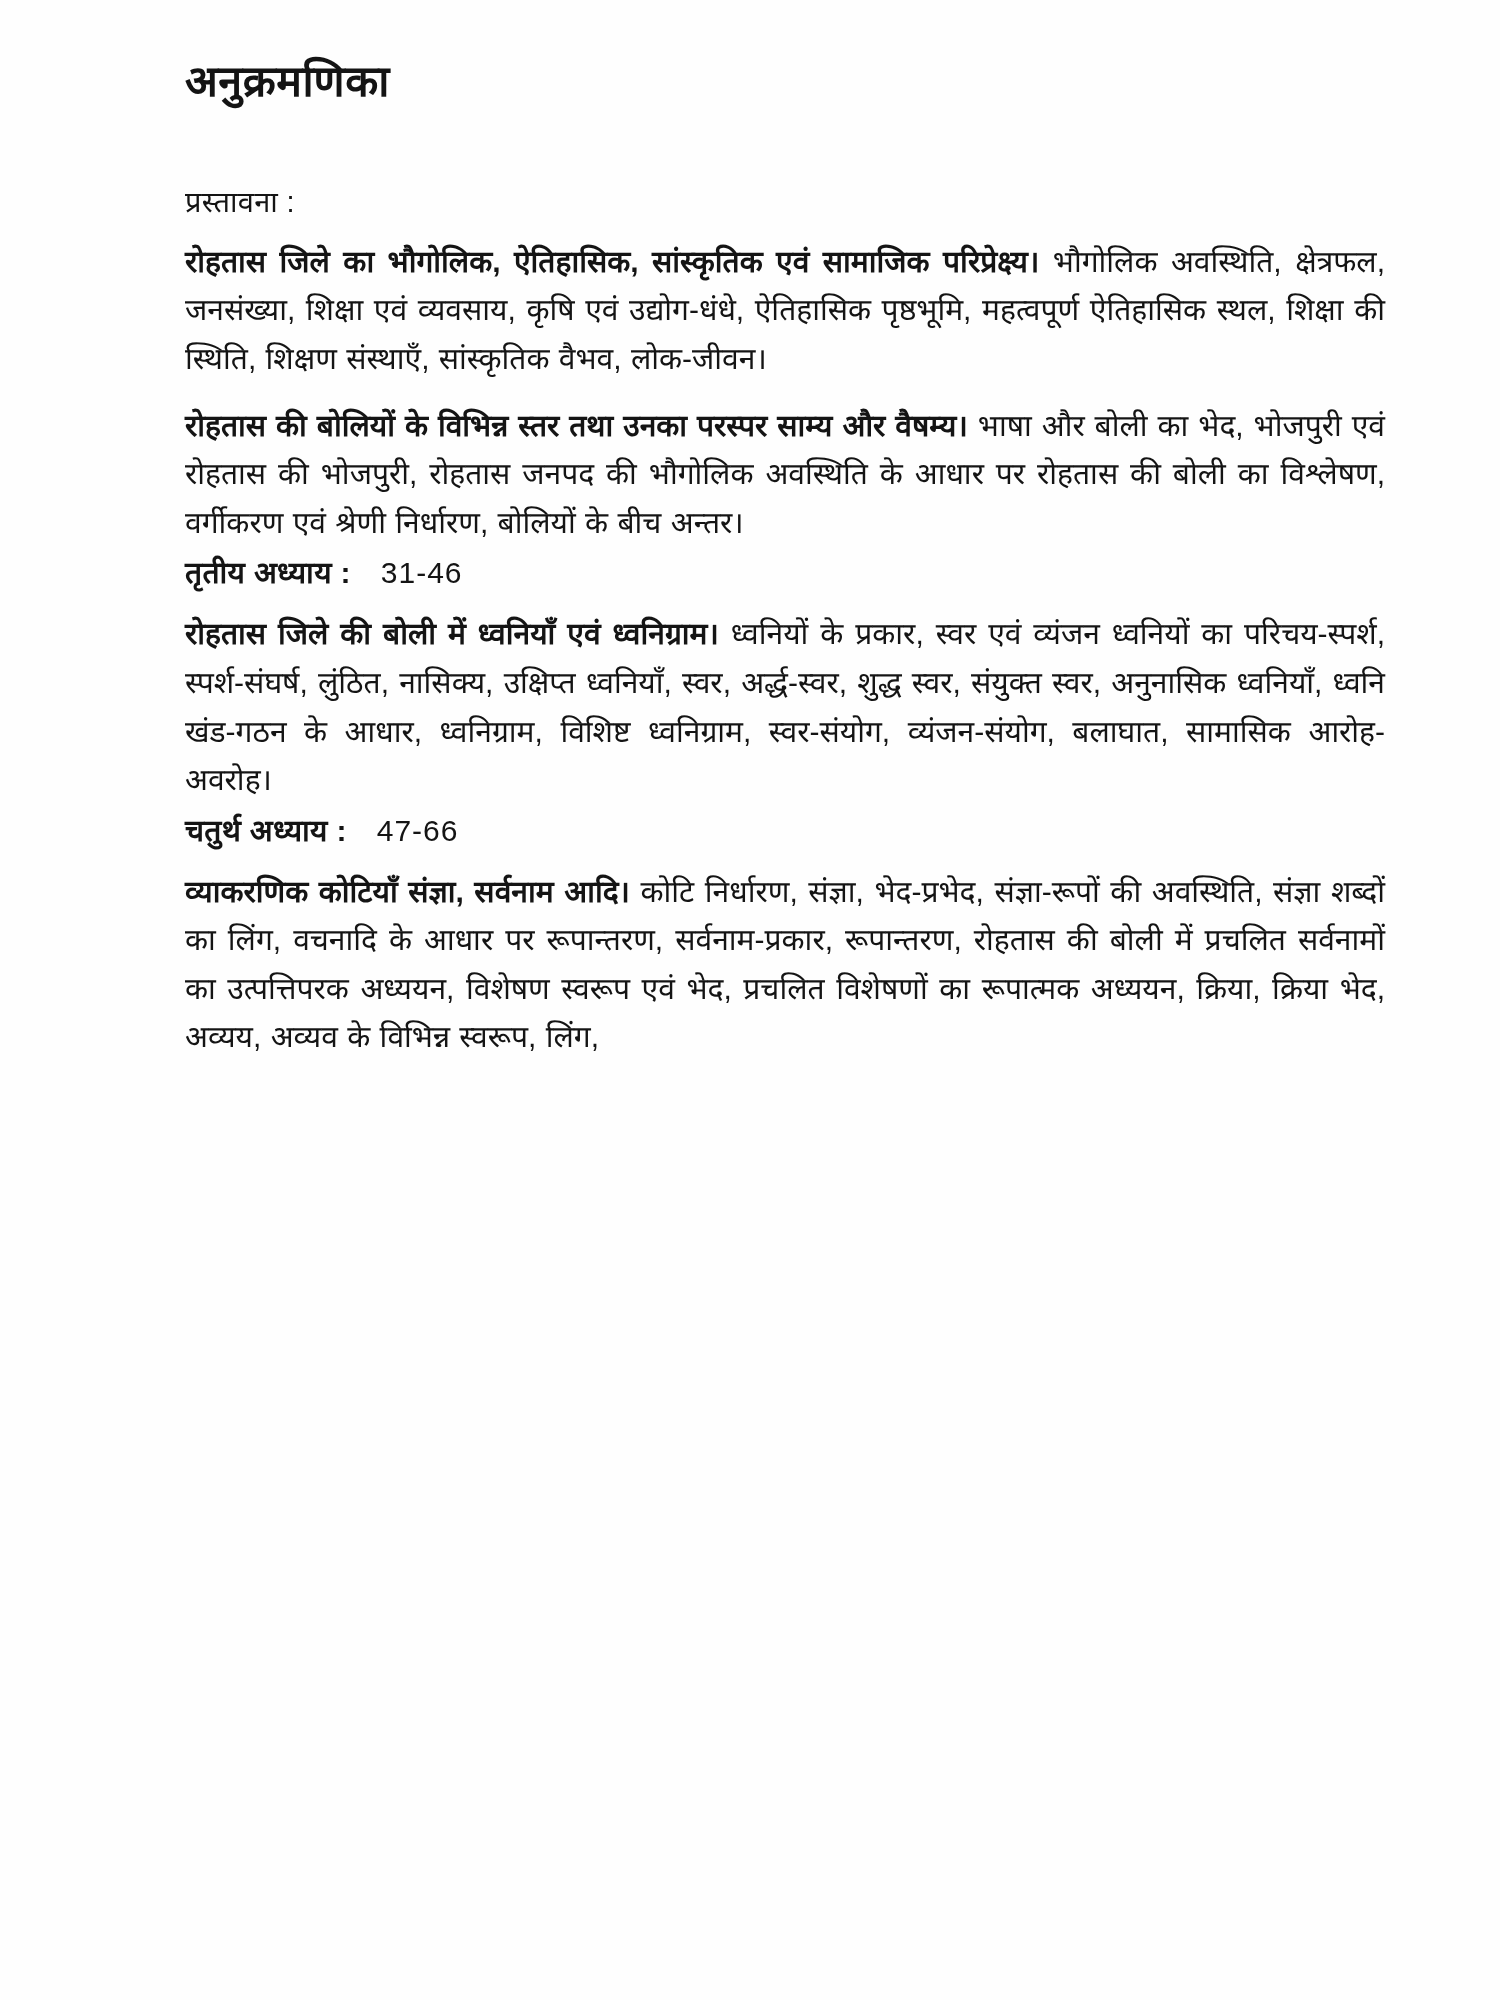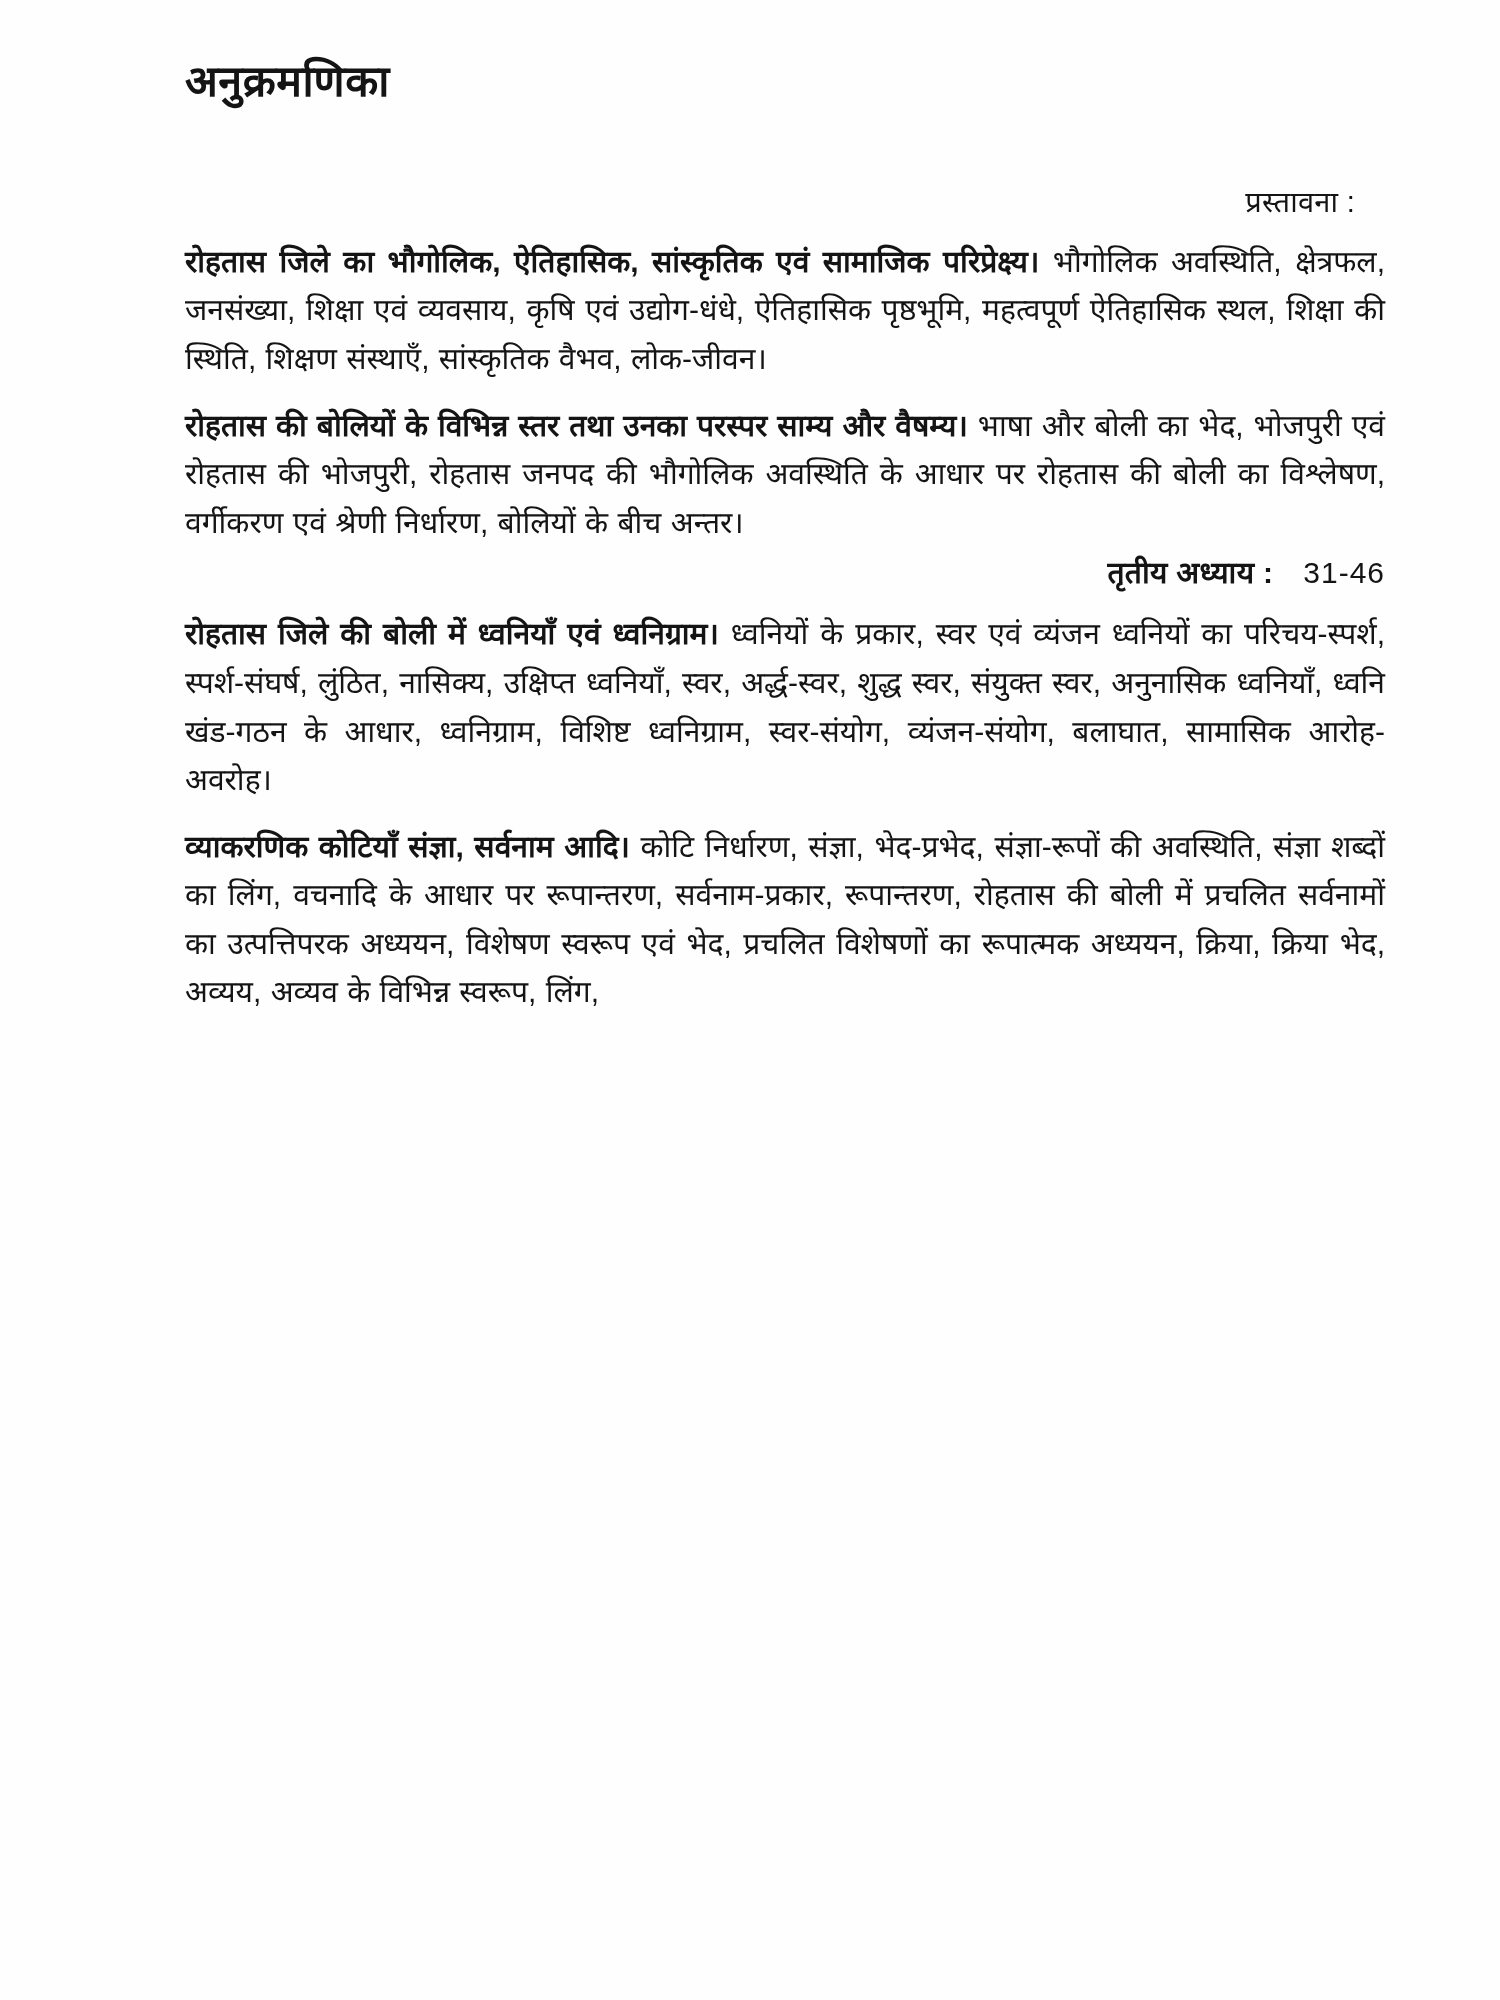--- a/index.html
+++ b/index.html
@@ -35,21 +35,21 @@
   }
   .toc {
     display: block;
   }
   .entry {
     margin-bottom: 4px;
   }
   .entry-head {
     display: flex;
     align-items: baseline;
-    justify-content: flex-end;
+    justify-content: flex-start;
     width: 100%;
   }
   .entry-label {
     font-size: 30px;
     font-weight: 700;
     font-family: "Liberation Sans", "DejaVu Sans", sans-serif;
     letter-spacing: 0.3px;
     white-space: nowrap;
   }
   .entry-pages {
@@ -103,17 +103,21 @@
 
     <div class="entry">
       <div class="entry-head">
         <span class="entry-label">तृतीय अध्याय :</span>
         <span class="entry-pages">31-46</span>
       </div>
       <div class="entry-body"><span class="lead">रोहतास जिले की बोली में ध्वनियाँ एवं ध्वनिग्राम।</span><span> ध्वनियों के प्रकार, स्वर एवं व्यंजन ध्वनियों का परिचय-स्पर्श, स्पर्श-संघर्ष, लुंठित, नासिक्य, उक्षिप्त ध्वनियाँ, स्वर, अर्द्ध-स्वर, शुद्ध स्वर, संयुक्त स्वर, अनुनासिक ध्वनियाँ, ध्वनि खंड-गठन के आधार, ध्वनिग्राम, विशिष्ट ध्वनिग्राम, स्वर-संयोग, व्यंजन-संयोग, बलाघात, सामासिक आरोह-अवरोह।</span></div>
     </div>
 
     <div class="entry">
+      <div class="entry-head">
+        <span class="entry-label">चतुर्थ अध्याय :</span>
+        <span class="entry-pages">47-66</span>
+      </div>
       <div class="entry-body"><span class="lead">व्याकरणिक कोटियाँ संज्ञा, सर्वनाम आदि।</span><span> कोटि निर्धारण, संज्ञा, भेद-प्रभेद, संज्ञा-रूपों की अवस्थिति, संज्ञा शब्दों का लिंग, वचनादि के आधार पर रूपान्तरण, सर्वनाम-प्रकार, रूपान्तरण, रोहतास की बोली में प्रचलित सर्वनामों का उत्पत्तिपरक अध्ययन, विशेषण स्वरूप एवं भेद, प्रचलित विशेषणों का रूपात्मक अध्ययन, क्रिया, क्रिया भेद, अव्यय, अव्यव के विभिन्न स्वरूप, लिंग,</span></div>
     </div>
 
   </div>
 </div>
 
 </body></html>

